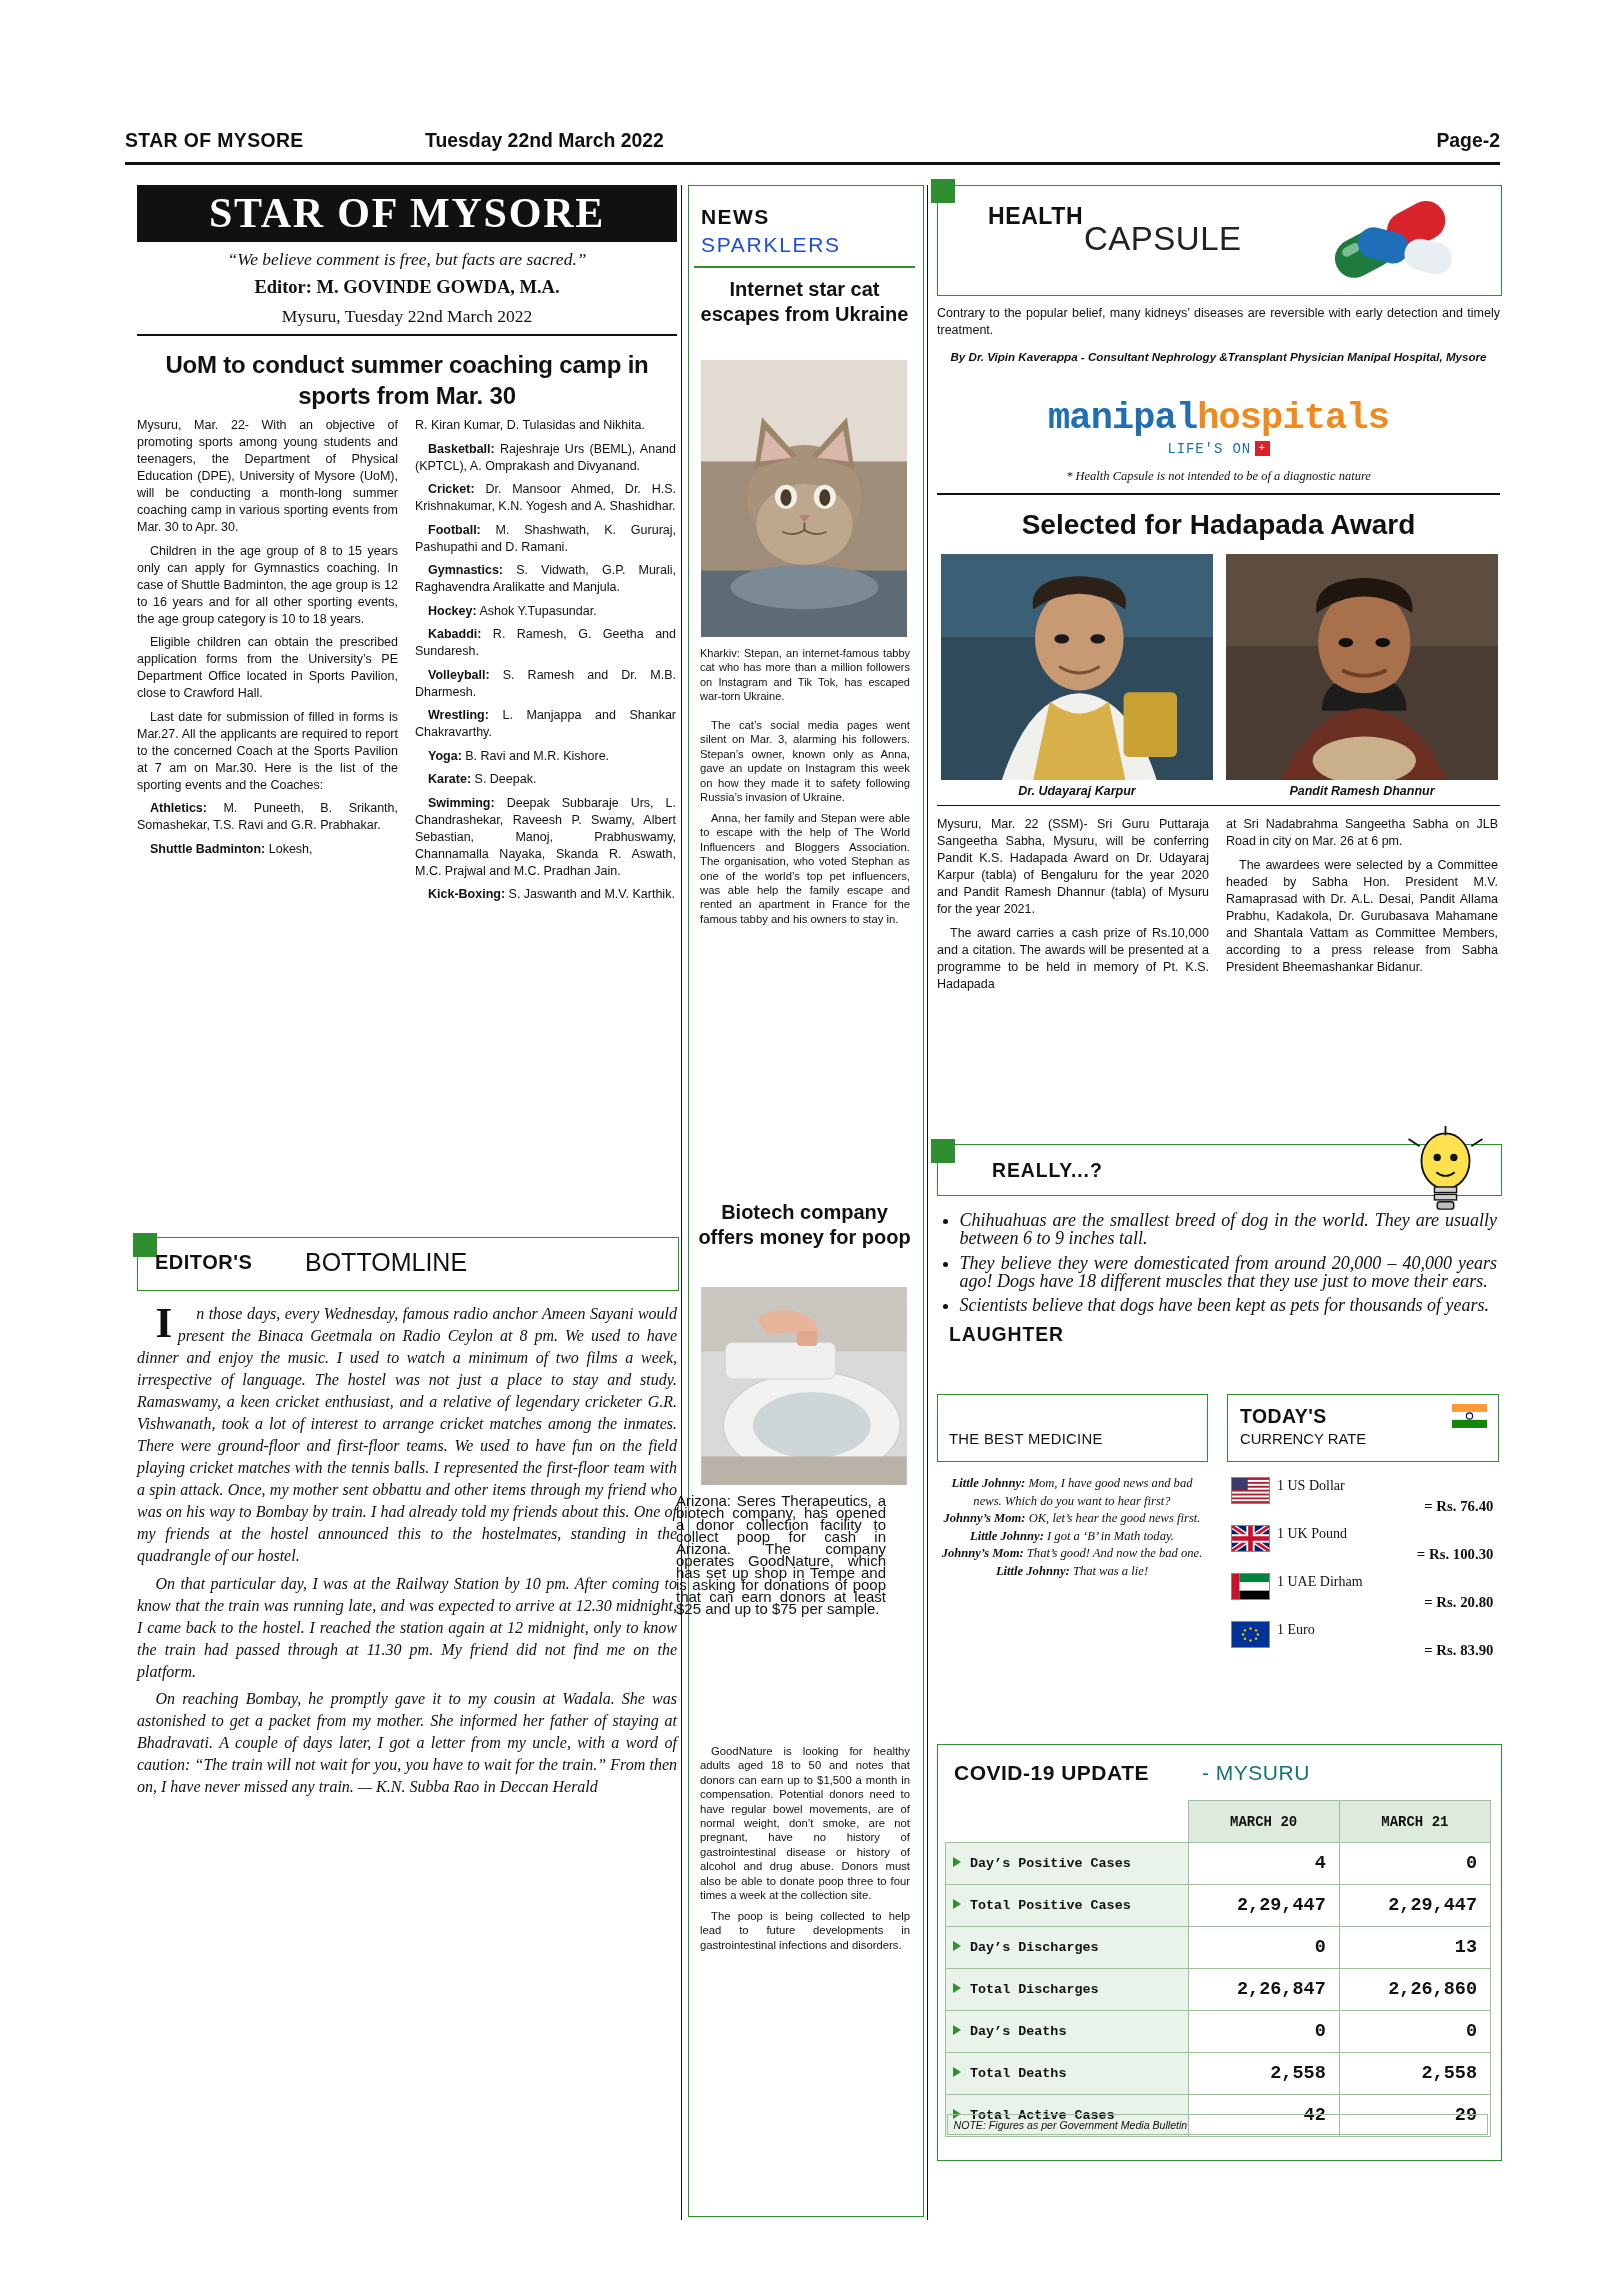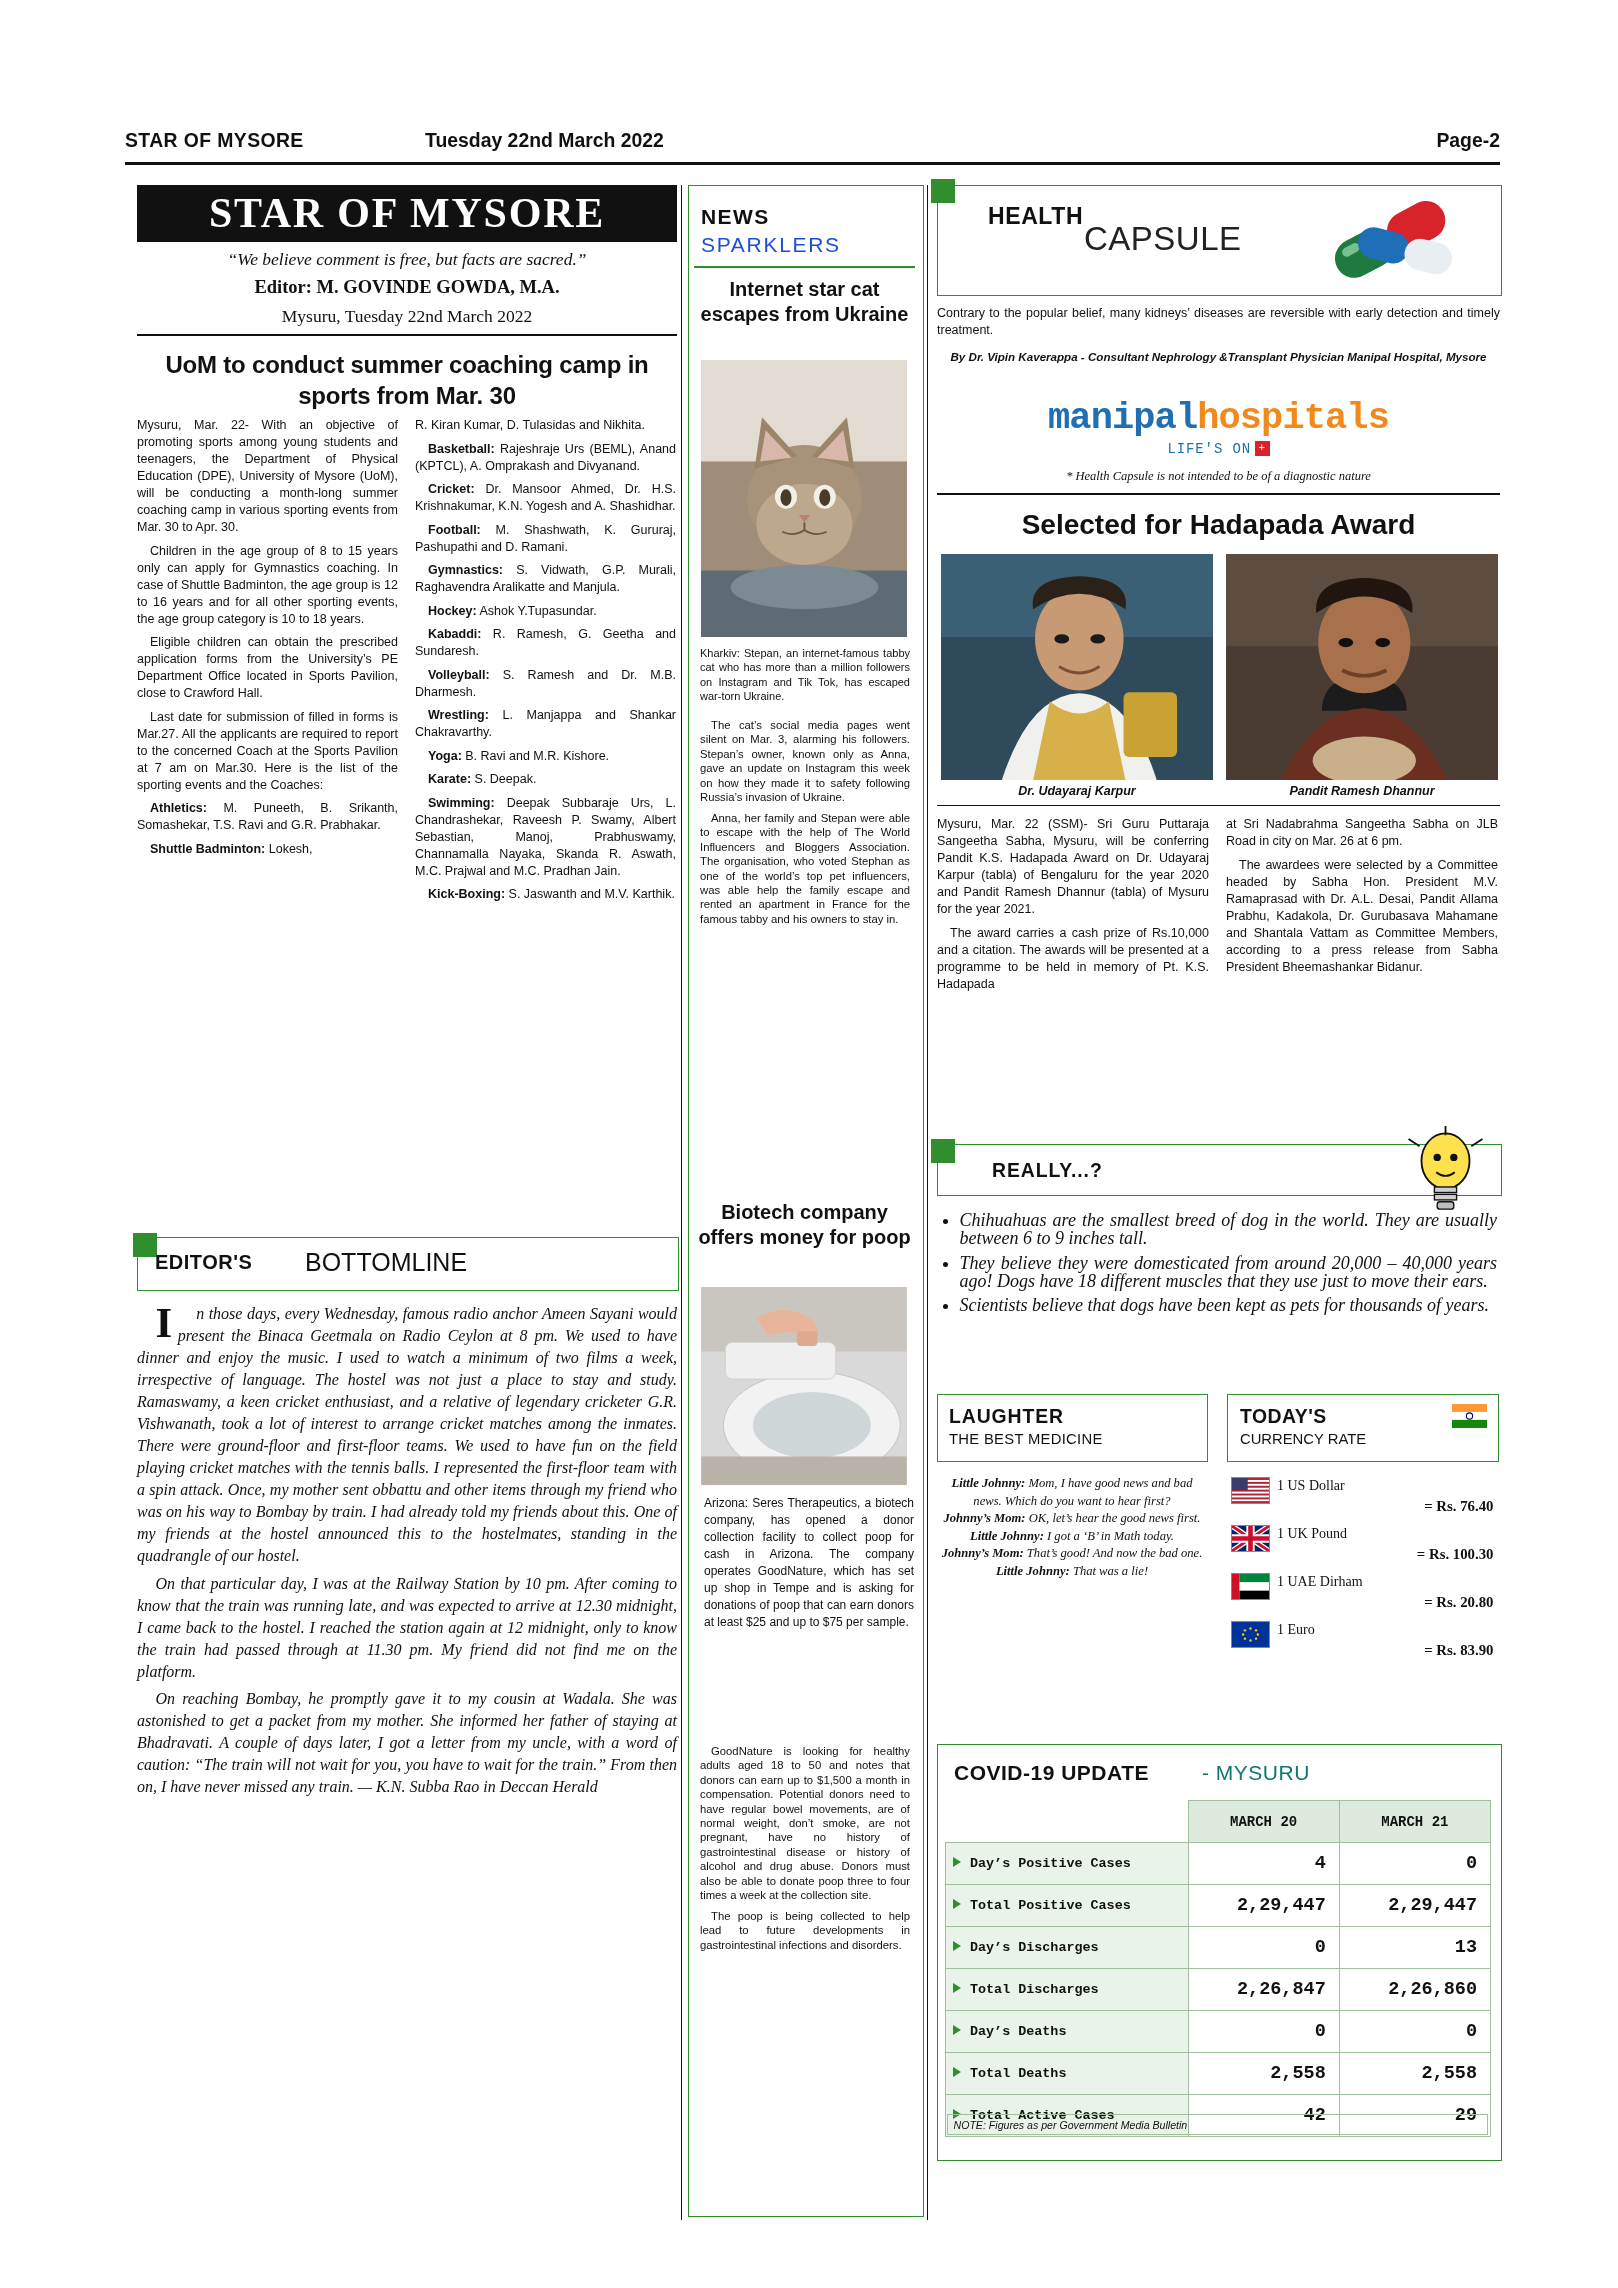--- a/index.html
+++ b/index.html
@@ -63,21 +63,21 @@
   #newsT2{position:absolute;left:701px;top:233px;font-size:21px;letter-spacing:1.7px;color:#1d4ed8;}
   #newsRule{position:absolute;left:694px;top:266px;width:221px;height:1.8px;background:#2f8f2f;}
   #midHead1{position:absolute;left:694px;top:277px;width:221px;text-align:center;
     font-size:20px;font-weight:bold;line-height:25px;}
   #catPhoto{position:absolute;left:701px;top:360px;width:206px;height:277px;overflow:hidden;background:#b9a894;}
   #midCap1{position:absolute;left:700px;top:646px;width:210px;font-size:11px;line-height:14.3px;text-align:justify;}
   #midBody1{position:absolute;left:700px;top:718px;width:210px;}
   #midHead2{position:absolute;left:694px;top:1200px;width:221px;text-align:center;
     font-size:20px;font-weight:bold;line-height:25px;}
   #poopPhoto{position:absolute;left:701px;top:1287px;width:206px;height:198px;overflow:hidden;background:#cfcfcf;}
-  #midCap2{position:absolute;left:704px;top:1495px;width:210px;font-size:12px;line-height:17px;text-align:justify;}
+  #midCap2{position:absolute;left:676px;top:1495px;width:210px;font-size:15px;line-height:12px;text-align:justify;}
   #midBody2{position:absolute;left:700px;top:1744px;width:210px;}
   .mini{font-size:11.3px;line-height:14.4px;text-align:justify;}
   .mini p{margin:0 0 6.5px 0;text-indent:11px;}
 
   
   #healthBox{position:absolute;left:937px;top:185px;width:563px;height:109px;border:1.8px solid #2f8f2f;}
   #healthTag{position:absolute;left:931px;top:179px;width:24px;height:24px;background:#2f8f2f;}
   #healthT1{position:absolute;left:988px;top:203px;font-size:23px;font-weight:bold;letter-spacing:0.6px;}
   #healthT2{position:absolute;left:1084px;top:220px;font-size:33px;letter-spacing:0.5px;color:#222;}
   #capsuleArt{position:absolute;left:1315px;top:196px;width:166px;height:88px;}
@@ -110,21 +110,21 @@
   #reallyTag{position:absolute;left:931px;top:1139px;width:24px;height:24px;background:#2f8f2f;}
   #reallyT{position:absolute;left:992px;top:1159px;font-size:19.4px;font-weight:bold;letter-spacing:0.9px;}
   #bulbArt{position:absolute;left:1403px;top:1124px;width:85px;height:89px;}
   #reallyList{position:absolute;left:943px;top:1211px;width:554px;
     font-family:"Liberation Serif",serif;font-size:18px;line-height:18px;font-style:italic;text-align:justify;}
   #reallyList li{margin-bottom:6.5px;}
   #reallyList ul{margin:0;padding-left:16.6px;}
 
   
   #laughBox{position:absolute;left:937px;top:1394px;width:269px;height:66px;border:1.8px solid #2f8f2f;}
-  #laughT1{position:absolute;left:949px;top:1405px;font-size:19.4px;font-weight:bold;letter-spacing:0.9px;}
+  #laughT1{position:absolute;left:949px;top:1323px;font-size:19.4px;font-weight:bold;letter-spacing:0.9px;}
   #laughT2{position:absolute;left:949px;top:1431px;font-size:14.8px;letter-spacing:0.3px;}
   #laughBody{position:absolute;left:940px;top:1475px;width:264px;
     font-family:"Liberation Serif",serif;font-size:12.6px;line-height:17.5px;text-align:center;font-style:italic;}
   #laughBody b{font-style:italic;}
 
   
   #curBox{position:absolute;left:1227px;top:1394px;width:270px;height:66px;border:1.8px solid #2f8f2f;}
   #curT1{position:absolute;left:1240px;top:1405px;font-size:19.4px;font-weight:bold;letter-spacing:0.5px;}
   #curT2{position:absolute;left:1240px;top:1431px;font-size:14.8px;}
   #flagIN{position:absolute;left:1452px;top:1404px;width:35px;height:24px;}

